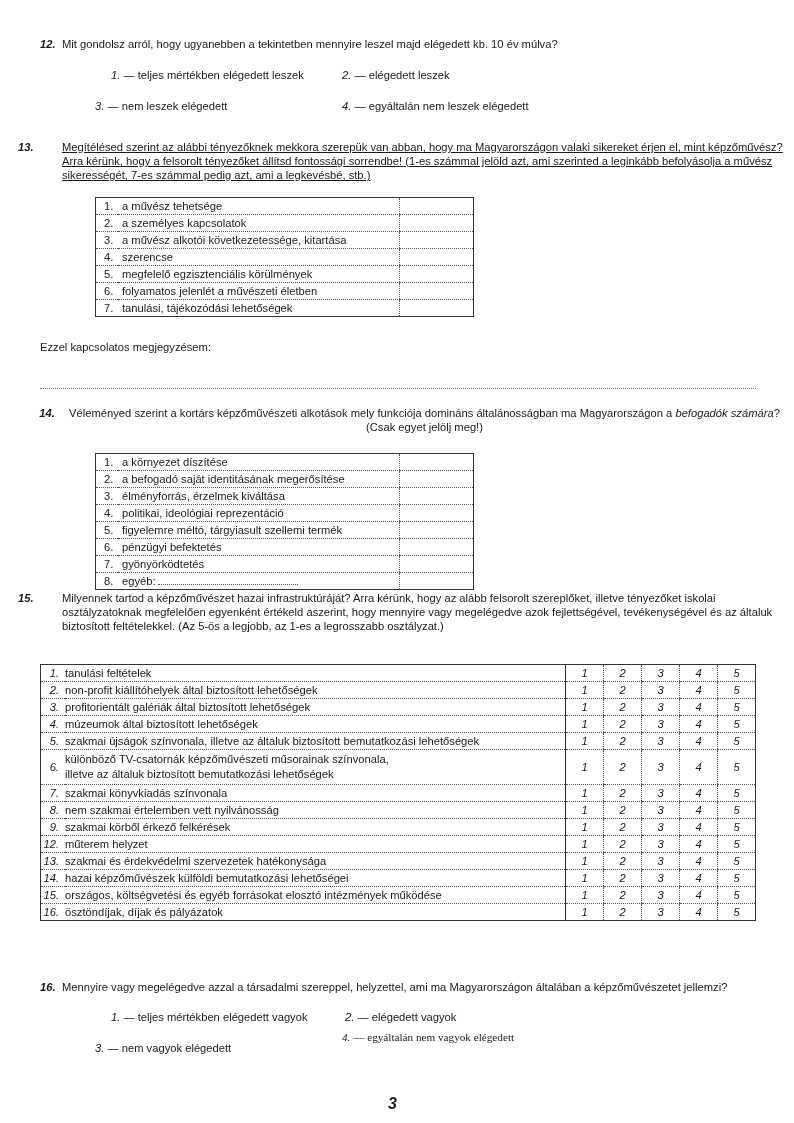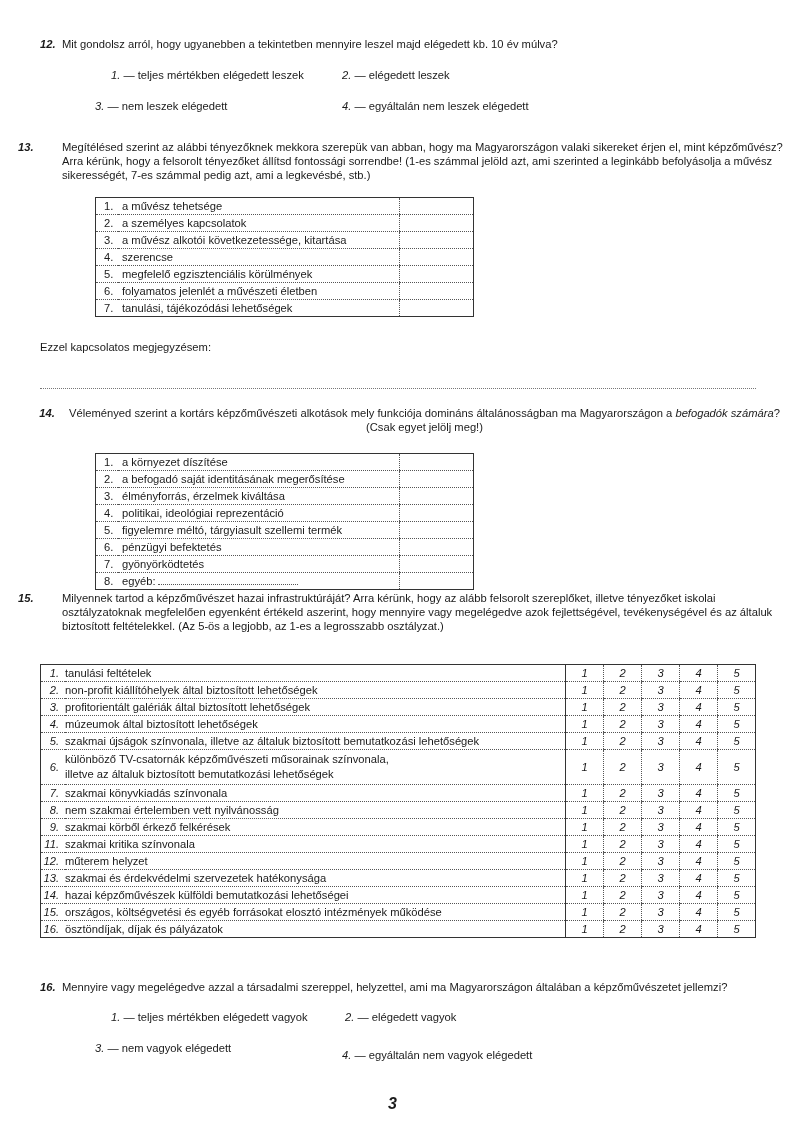--- a/index.html
+++ b/index.html
@@ -52,21 +52,21 @@
 <div class="q" style="top:37px;">
   <span class="qnum">12.</span><span>Mit gondolsz arról, hogy ugyanebben a tekintetben mennyire leszel majd elégedett kb. 10 év múlva?</span>
 </div>
 <div class="opts" style="top:69px;">
   <div class="opt" style="left:16px;top:0;"><span class="n">1.</span> <span>— teljes mértékben elégedett leszek</span></div>
   <div class="opt" style="left:247px;top:0;"><span class="n">2.</span> <span>— elégedett leszek</span></div>
   <div class="opt" style="left:0;top:31px;"><span class="n">3.</span> <span>— nem leszek elégedett</span></div>
   <div class="opt" style="left:247px;top:31px;"><span class="n">4.</span> <span>— egyáltalán nem leszek elégedett</span></div>
 </div>
 
-<div class="q qtext-indent" style="top:140px;">
+<div class="q qtext-indent" style="top:140px;text-decoration:underline;">
   <span class="qnum">13.</span><span>Megítélésed szerint az alábbi tényezőknek mekkora szerepük van abban, hogy ma Magyarországon valaki sikereket érjen el, mint képzőművész? Arra kérünk, hogy a felsorolt tényezőket állítsd fontossági sorrendbe! (1-es számmal jelöld azt, ami szerinted a leginkább befolyásolja a művész sikerességét, 7-es számmal pedig azt, ami a legkevésbé, stb.)</span>
 </div>
 <table class="rank" style="left:95px;top:197px;width:379px;">
   <tbody id="q13-body">
       <tr>
         <td class="num">1.</td>
         <td class="label">a művész tehetsége</td>
         <td class="blank"></td>
       </tr>
       <tr>
@@ -244,31 +244,20 @@
         <td class="sc first-sc">1</td>
         <td class="sc">2</td>
         <td class="sc">3</td>
         <td class="sc">4</td>
         <td class="sc">5</td>
       </tr>
       <tr>
         <td class="rn">9.</td>
         <td class="rl">
           <div>szakmai körből érkező felkérések</div>
-        </td>
-        <td class="sc first-sc">1</td>
-        <td class="sc">2</td>
-        <td class="sc">3</td>
-        <td class="sc">4</td>
-        <td class="sc">5</td>
-      </tr>
-      <tr>
-        <td class="rn">11.</td>
-        <td class="rl">
-          <div>szakmai kritika színvonala</div>
         </td>
         <td class="sc first-sc">1</td>
         <td class="sc">2</td>
         <td class="sc">3</td>
         <td class="sc">4</td>
         <td class="sc">5</td>
       </tr>
       <tr>
         <td class="rn">12.</td>
         <td class="rl">
@@ -327,16 +316,16 @@
     </tbody>
 </table>
 
 <div class="q" style="top:980px;">
   <span class="qnum">16.</span><span>Mennyire vagy megelégedve azzal a társadalmi szereppel, helyzettel, ami ma Magyarországon általában a képzőművészetet jellemzi?</span>
 </div>
 <div class="opts" style="top:1011px;">
   <div class="opt" style="left:16px;top:0;"><span class="n">1.</span> <span>— teljes mértékben elégedett vagyok</span></div>
   <div class="opt" style="left:250px;top:0;"><span class="n">2.</span> <span>— elégedett vagyok</span></div>
   <div class="opt" style="left:0;top:31px;"><span class="n">3.</span> <span>— nem vagyok elégedett</span></div>
-  <div class="opt" style="left:247px;top:38px;"><span class="n">4.</span> <span>— egyáltalán nem vagyok elégedett</span></div>
+  <div class="opt" style="left:247px;top:20px;font-family:Liberation Serif, serif;"><span class="n">4.</span> <span>— egyáltalán nem vagyok elégedett</span></div>
 </div>
 
 <div class="page-num">3</div>
 
 </body></html>

